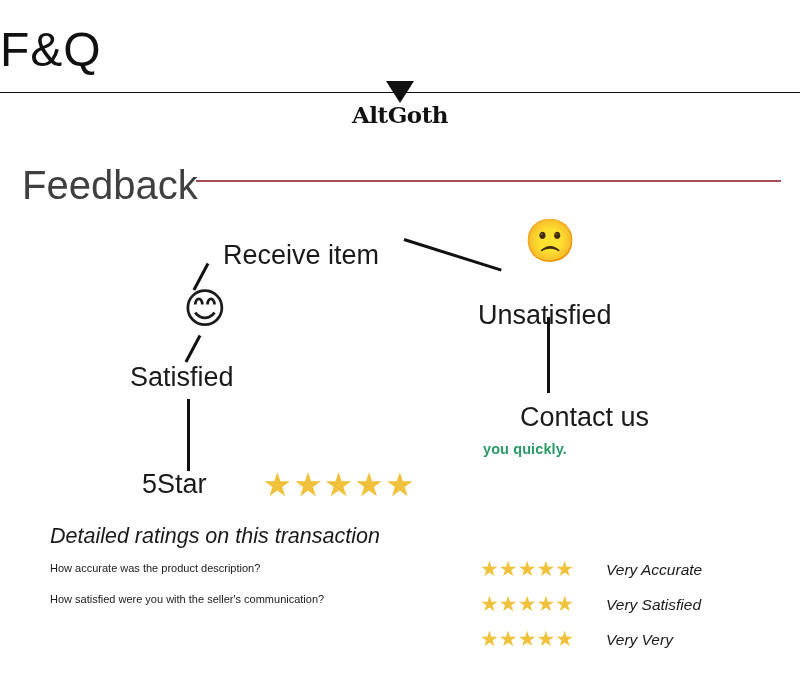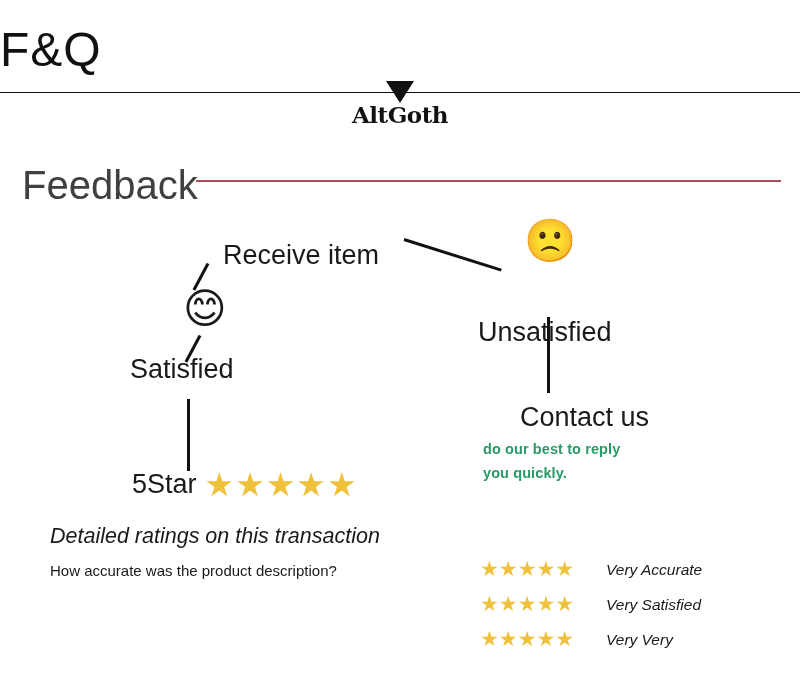--- a/index.html
+++ b/index.html
@@ -87,22 +87,22 @@
   
   .flow-label {
     position: absolute;
     font-size: 27px;
     font-weight: 400;
     color: #1a1a1a;
     white-space: nowrap;
     line-height: 1;
   }
   #node-receive-item { top: 222px; left: 223px; margin-top: 20px; }
-  #node-unsatisfied  { top: 271px; left: 478px; margin-top: 48px; }
-  #node-satisfied    { top: 356px; left: 130px; text-align: right; }
+  #node-unsatisfied  { top: 254px; left: 478px; margin-top: 48px; }
+  #node-satisfied    { top: 364px; left: 130px; text-align: right; }
   #node-contact-us   { top: 404px; left: 480px; margin-left: 40px; }
 
   .emoji {
     position: absolute;
     line-height: 1;
     user-select: none;
   }
   #emoji-satisfied {
     top: 288px;
     left: 183px;
@@ -173,23 +173,24 @@
     color: #2b9a67;
     line-height: 1.63;
     letter-spacing: 0.1px;
   }
   #contact-note div { white-space: nowrap; }
 
   
   #fivestar-row {
     position: absolute;
     top: 468px;
-    left: 132px;
+    left: 142px;
     display: flex;
     align-items: center;
+    gap: 48px;
   }
   #fivestar-label {
     font-size: 27px;
     color: #1a1a1a;
     line-height: 1;
     margin-right: 8px;
   }
   .stars-big {
     display: flex;
     align-items: center;
@@ -212,21 +213,21 @@
     line-height: 1;
     font-style: italic;
   }
   #ratings-questions {
     position: absolute;
     top: 563px;
     left: 50px;
     width: 400px;
   }
   #ratings-questions .question {
-    font-size: 15px;
+    font-size: 11px;
     color: #1a1a1a;
     line-height: 1;
     margin-bottom: 20px;
     white-space: nowrap;
   }
   #ratings-results {
     position: absolute;
     top: 558px;
     left: 480px;
   }
@@ -273,33 +274,33 @@
 <div class="emoji" id="emoji-satisfied">😊</div>
 <div class="emoji" id="emoji-unsatisfied">🙁</div>
 
 <div class="connector" id="line-receive-to-unsat"></div>
 <div class="connector" id="line-receive-to-smile"></div>
 <div class="connector" id="line-smile-to-sat"></div>
 <div class="connector" id="line-sat-to-5star"></div>
 <div class="connector" id="line-unsat-to-contact"></div>
 
 <div id="contact-note">
-  <div>do our best to reply</div>
   <div>you quickly.</div>
 </div>
 
 <div id="fivestar-row">
   <span id="fivestar-label">5Star</span>
   <span class="stars-big" id="fivestar-stars">★★★★★</span>
 </div>
 
 <div id="detailed-heading">Detailed ratings on this transaction</div>
 
 <div id="ratings-questions">
   <div class="question">How accurate was the product description?</div>
+  <div class="question">How satisfied were you with the seller's communication?</div>
 </div>
 
 <div id="ratings-results">
   <div class="result-row">
     <span class="stars-small">★★★★★</span>
     <span class="result-label">Very Accurate</span>
   </div>
   <div class="result-row">
     <span class="stars-small">★★★★★</span>
     <span class="result-label">Very Satisfied</span>

